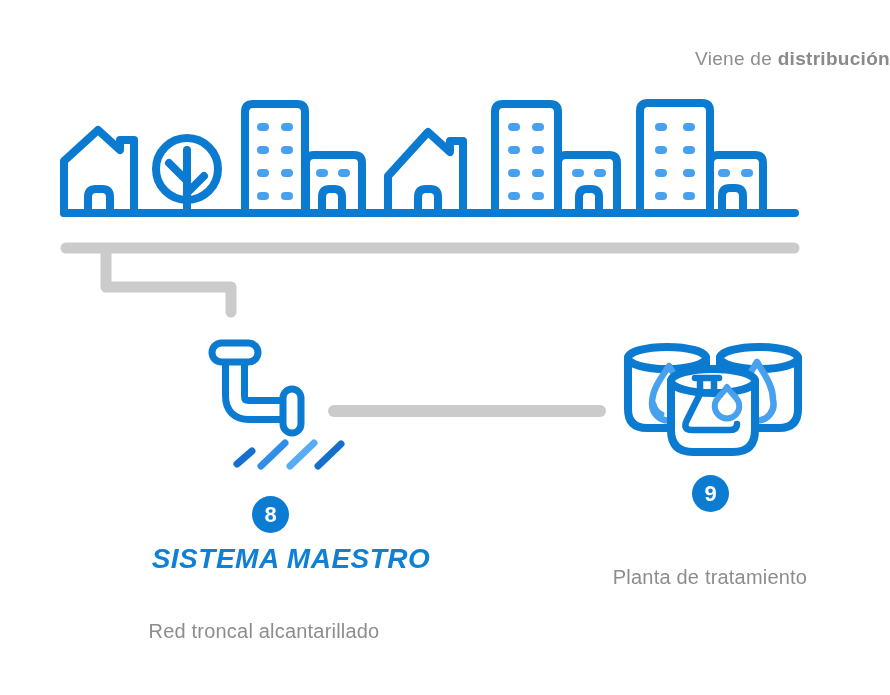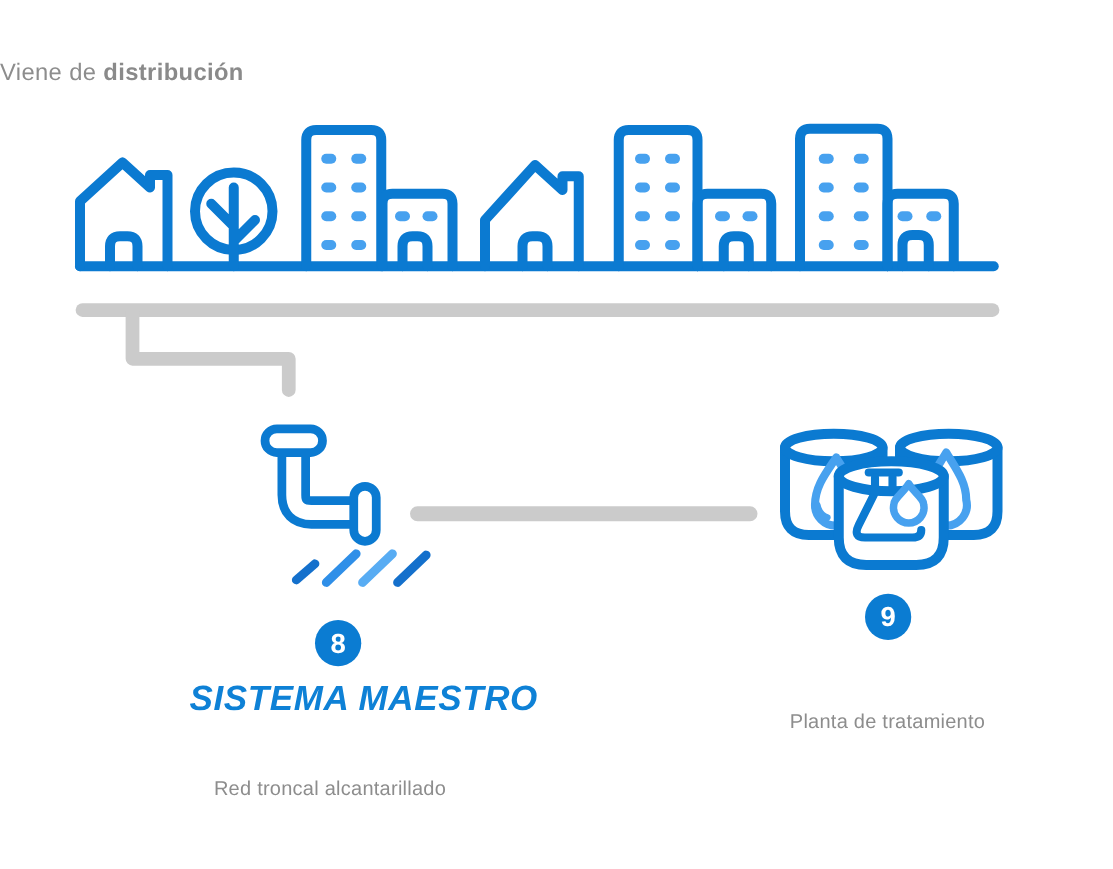--- a/index.html
+++ b/index.html
@@ -1,33 +1,33 @@
 <!DOCTYPE html>
 <html><head>
 <meta charset="utf-8">
 <style>
   html,body{margin:0;padding:0;background:#ffffff;}
   body{width:890px;height:695px;overflow:hidden;position:relative;
        font-family:"Liberation Sans",sans-serif;}
   .stage{position:absolute;inset:0;width:890px;height:695px;}
   .art{position:absolute;left:0;top:0;}
-  .title{position:absolute;top:48px;left:0;right:0;text-align:left;
+  .title{position:absolute;top:48px;left:0;right:0;text-align:right;
          font-size:19px;color:#8d8d8d;letter-spacing:.3px;}
   .title b{font-weight:bold;color:#8a8a8a;}
   .badge{position:absolute;width:37px;height:37px;border-radius:50%;
          background:#0b7cd2;color:#ffffff;font-weight:bold;font-size:22px;
          display:flex;align-items:center;justify-content:center;line-height:1;}
   .badge-8{left:252px;top:496px;}
   .badge-9{left:692px;top:475px;}
   .heading{position:absolute;text-align:center;color:#0e81d6;font-weight:bold;
            font-size:28px;letter-spacing:.5px;line-height:35px;}
   .heading .line{display:block;}
   .heading-drainage{left:111px;top:541px;width:360px;font-style:italic;}
   .heading-ptar{left:560px;top:521px;width:300px;}
-  .sub{position:absolute;text-align:center;color:#8d8d8d;font-size:16px;
+  .sub{position:absolute;text-align:center;color:#8d8d8d;font-size:20px;
        line-height:27px;letter-spacing:.2px;}
   .sub .line{display:block;}
   .sub-drainage{left:64px;top:618px;width:400px;}
   .sub-ptar{left:560px;top:564px;width:300px;}
 </style>
 </head>
 <body>
 
 <div class="stage">
 

